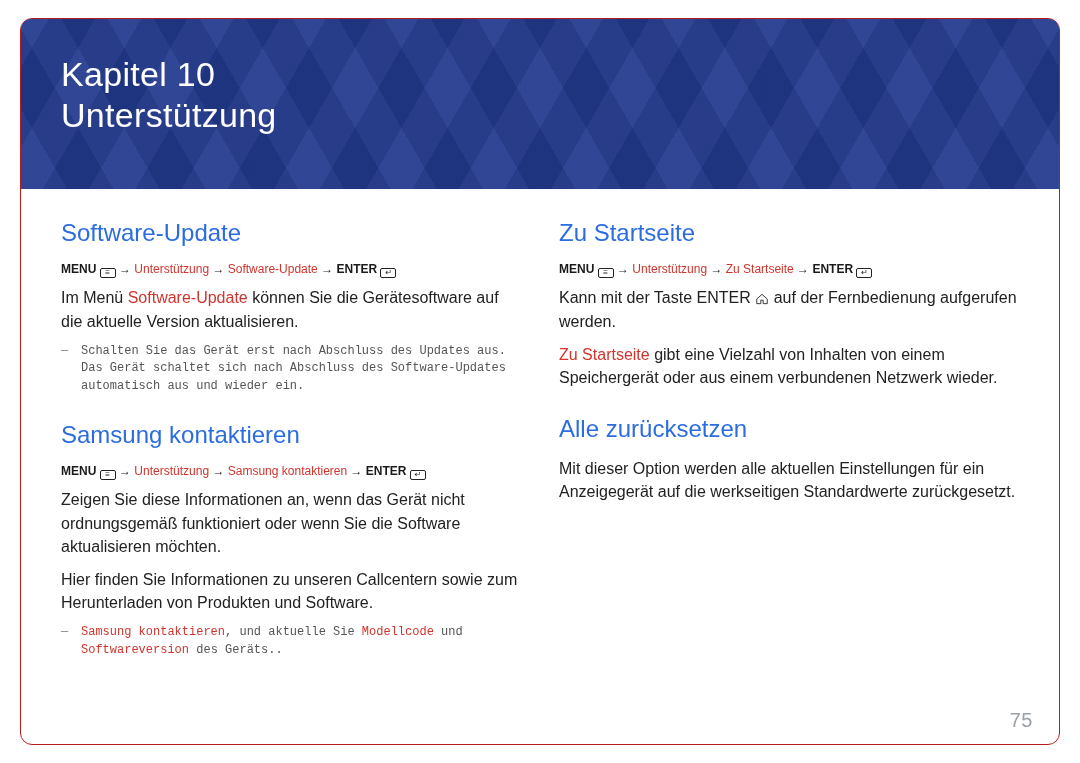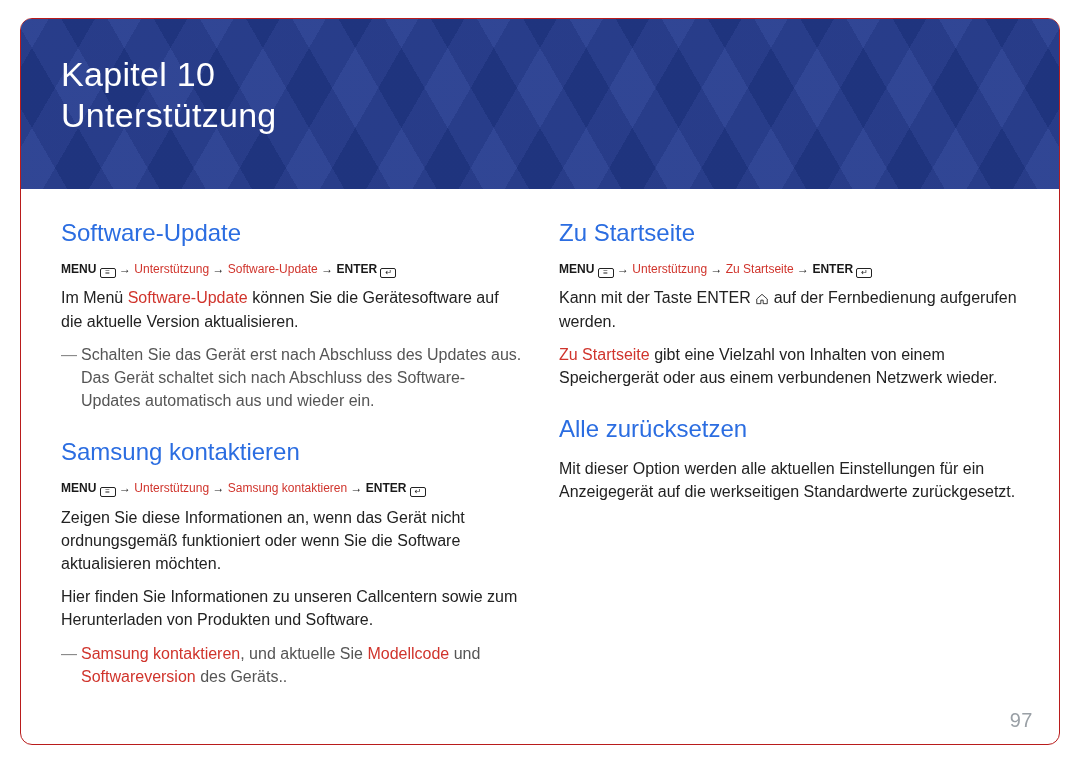--- a/index.html
+++ b/index.html
@@ -77,25 +77,26 @@
   .p {
     font-size: 16px;
     line-height: 1.45;
     margin-bottom: 10px;
     color: #222;
   }
   .p .r { color: #d0342c; }
   .noteList { margin: 0 0 10px 0; }
   .noteItem {
     position: relative;
-    font-size: 16px;
+    font-size: 12px;
     line-height: 1.45;
     color: #555;
     padding-left: 20px;
     margin-bottom: 8px;
+    font-family: Liberation Mono, monospace;
   }
   .noteItem::before {
     content: "―";
     position: absolute;
     left: 0;
     top: 0;
     color: #888;
   }
   .noteItem .r { color: #d0342c; }
 
@@ -210,15 +211,15 @@
           <div class="h2">Alle zurücksetzen</div>
 
 
           <div class="p">Mit dieser Option werden alle aktuellen Einstellungen für ein Anzeigegerät auf die werkseitigen Standardwerte zurückgesetzt.</div>
         </div>
 
       </div>
 
     </div>
 
-    <div class="pageNum">97</div>
+    <div class="pageNum">75</div>
   </div>
 </div>
 
 </body></html>

